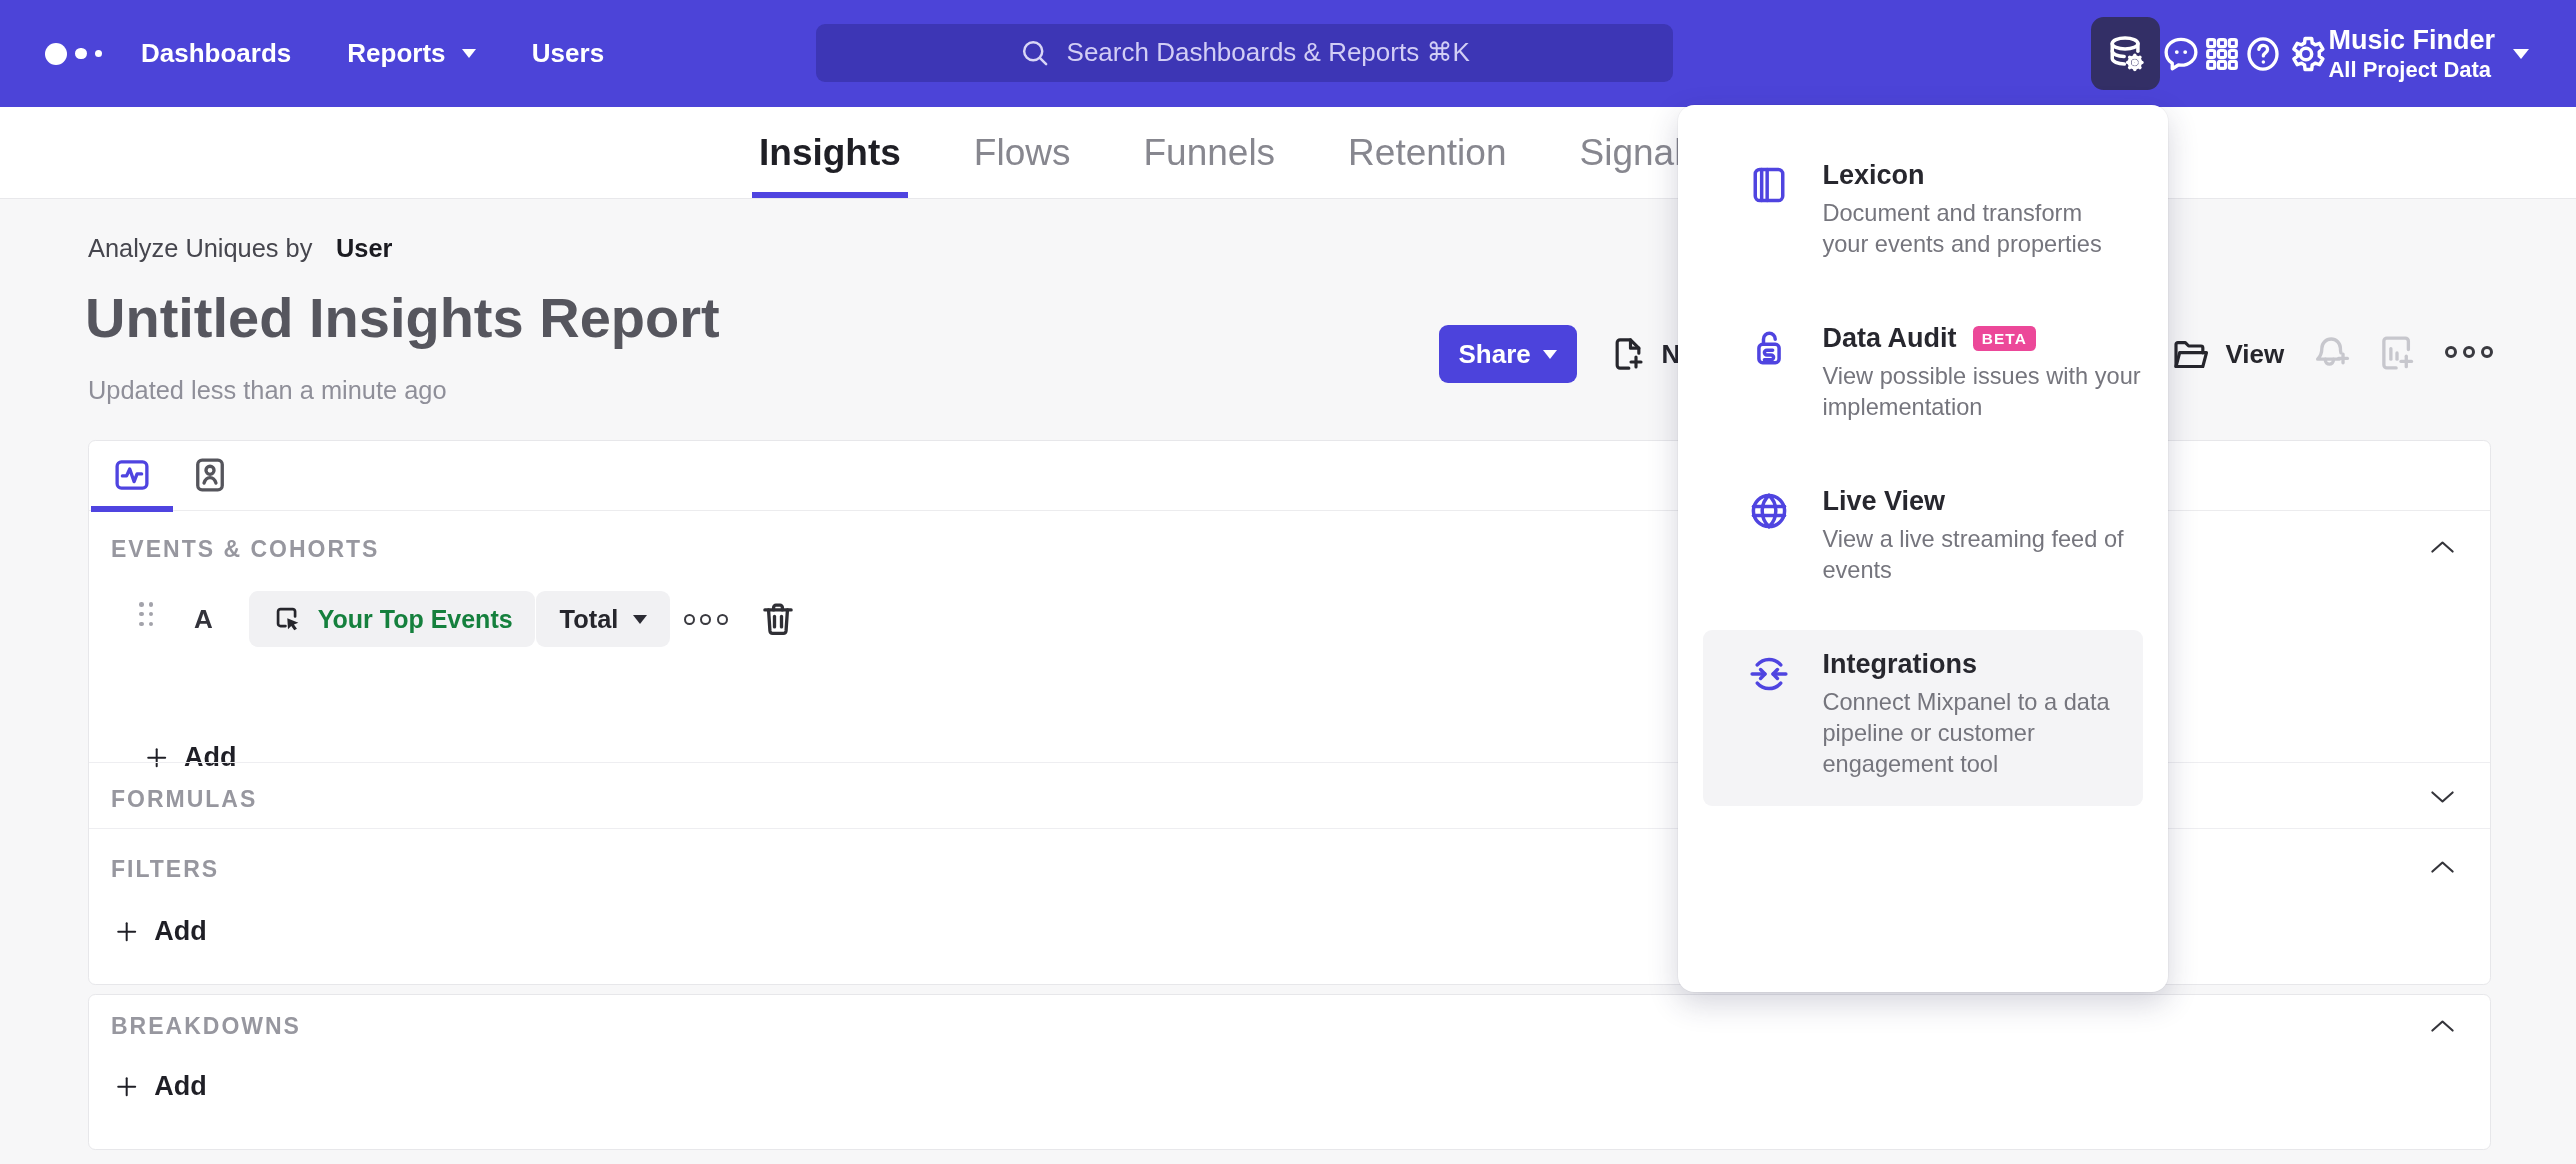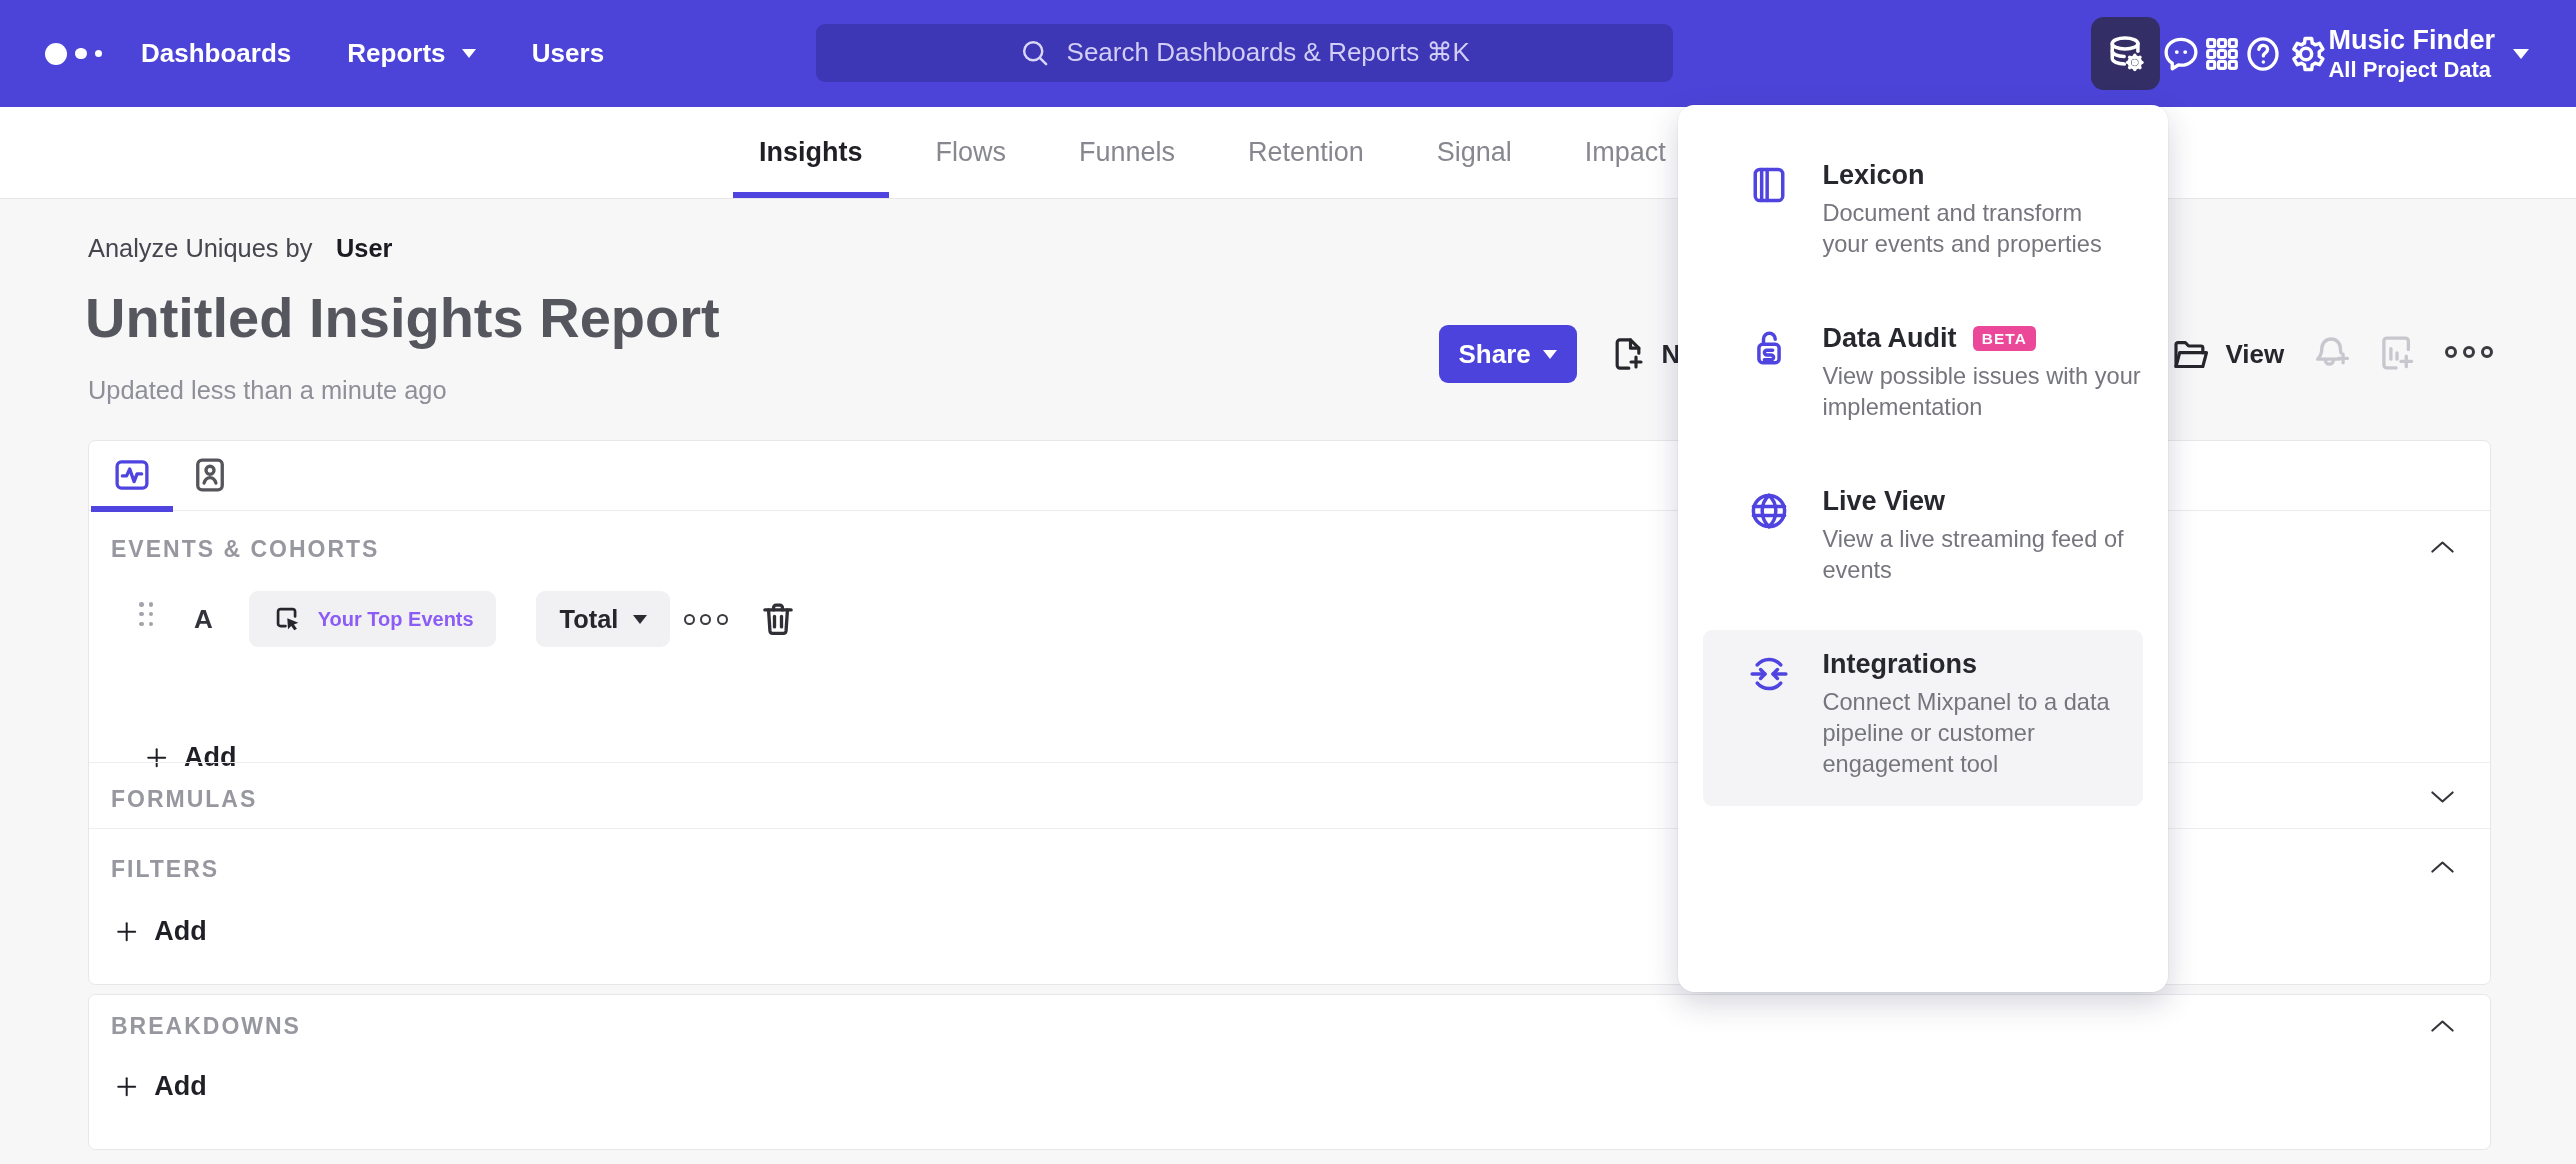--- a/index.html
+++ b/index.html
@@ -28,21 +28,21 @@
   .icbtn{color:#fff;display:flex;align-items:center;justify-content:center;cursor:pointer;}
   .tile{width:69px;height:73px;border-radius:12.7px;background:#332F66;display:flex;align-items:center;justify-content:center;cursor:pointer;color:#fff;}
   .project{display:flex;align-items:center;gap:18px;cursor:pointer;}
   .ptexts{display:flex;flex-direction:column;}
   .pname{color:#fff;font-size:27px;font-weight:700;line-height:33px;}
   .pscope{color:#fff;font-size:22px;font-weight:700;line-height:25.4px;}
 
   
   .tabbar{position:absolute;left:0;top:107px;width:2576px;height:91px;background:#fff;border-bottom:1.8px solid #E8E8EB;z-index:5;}
   .tabrow{position:absolute;left:759px;top:0;height:91px;display:flex;gap:73px;align-items:center;}
-  .rtab{font-size:27px;color:#87878F;font-weight:500;height:91px;display:flex;align-items:center;position:relative;cursor:pointer;}
+  .rtab{font-size:37px;color:#87878F;font-weight:500;height:91px;display:flex;align-items:center;position:relative;cursor:pointer;}
   .rtab.active{color:#1F1F25;font-weight:700;}
   .rtab.active::after{content:"";position:absolute;left:50%;transform:translateX(-50%);bottom:0;width:156px;height:6.3px;background:#4F44E0;}
 
   
   .analyze{position:absolute;left:88px;top:234px;display:flex;align-items:baseline;gap:23.6px;}
   .an-label{font-size:25.4px;color:#46464E;font-weight:500;}
   .an-value{font-size:25.4px;color:#1B1B21;font-weight:700;cursor:pointer;}
   .rtitle{position:absolute;left:85px;top:285px;font-size:56px;font-weight:700;color:#56565E;cursor:text;}
   .updated{position:absolute;left:88px;top:376px;font-size:25.4px;color:#8F8F99;}
 
@@ -73,21 +73,21 @@
   .sec-formulas{height:65px;border-top:1.8px solid #EEEEF1;}
   .sec-filters{height:156px;border-top:1.8px solid #EEEEF1;}
   .heading{position:absolute;left:22px;font-size:23px;font-weight:700;letter-spacing:2px;color:#97979F;}
   .chev{position:absolute;right:34px;color:#35353B;cursor:pointer;}
   .qrow{position:absolute;left:0;top:80px;height:56px;width:100%;}
   .drag{position:absolute;left:50px;top:11px;display:grid;grid-template-columns:4.5px 4.5px;grid-auto-rows:4.5px;gap:5.4px;cursor:grab;}
   .drag i{background:#A3A3AB;border-radius:50%;}
   .rowletter{position:absolute;left:105px;top:12.7px;font-size:26px;font-weight:700;color:#33333B;}
   .pill{position:absolute;top:0;height:56px;border-radius:9px;background:#F1F1F3;display:flex;align-items:center;cursor:pointer;box-sizing:border-box;}
   .pill-event{left:160px;padding:0 22px;gap:12.7px;color:#26262C;}
-  .pill-event span{font-size:20px;font-weight:600;color:#8b5cf6;text-align:right;}
+  .pill-event span{font-size:25px;font-weight:600;color:#15803d;text-align:right;}
   .pill-agg{left:447px;padding:0 23.6px;gap:14.5px;}
   .pill-agg span{font-size:25.4px;font-weight:600;color:#26262C;}
   .caret-dk{width:0;height:0;border-left:7.3px solid transparent;border-right:7.3px solid transparent;border-top:9px solid #2B2B33;}
   .rowmore{position:absolute;left:595px;top:23px;display:flex;gap:5.4px;cursor:pointer;}
   .rowmore .ring{width:11px;height:11px;border-width:2.7px;}
   .trashbtn{position:absolute;left:668px;top:7.3px;color:#2F2F35;cursor:pointer;}
   .addbtn{position:absolute;display:flex;align-items:center;gap:14.5px;color:#1F1F26;cursor:pointer;}
   .addbtn span{font-size:27px;font-weight:600;}
   .add-events{left:55px;top:231px;}
   .add-filters{left:25.4px;top:87px;}

